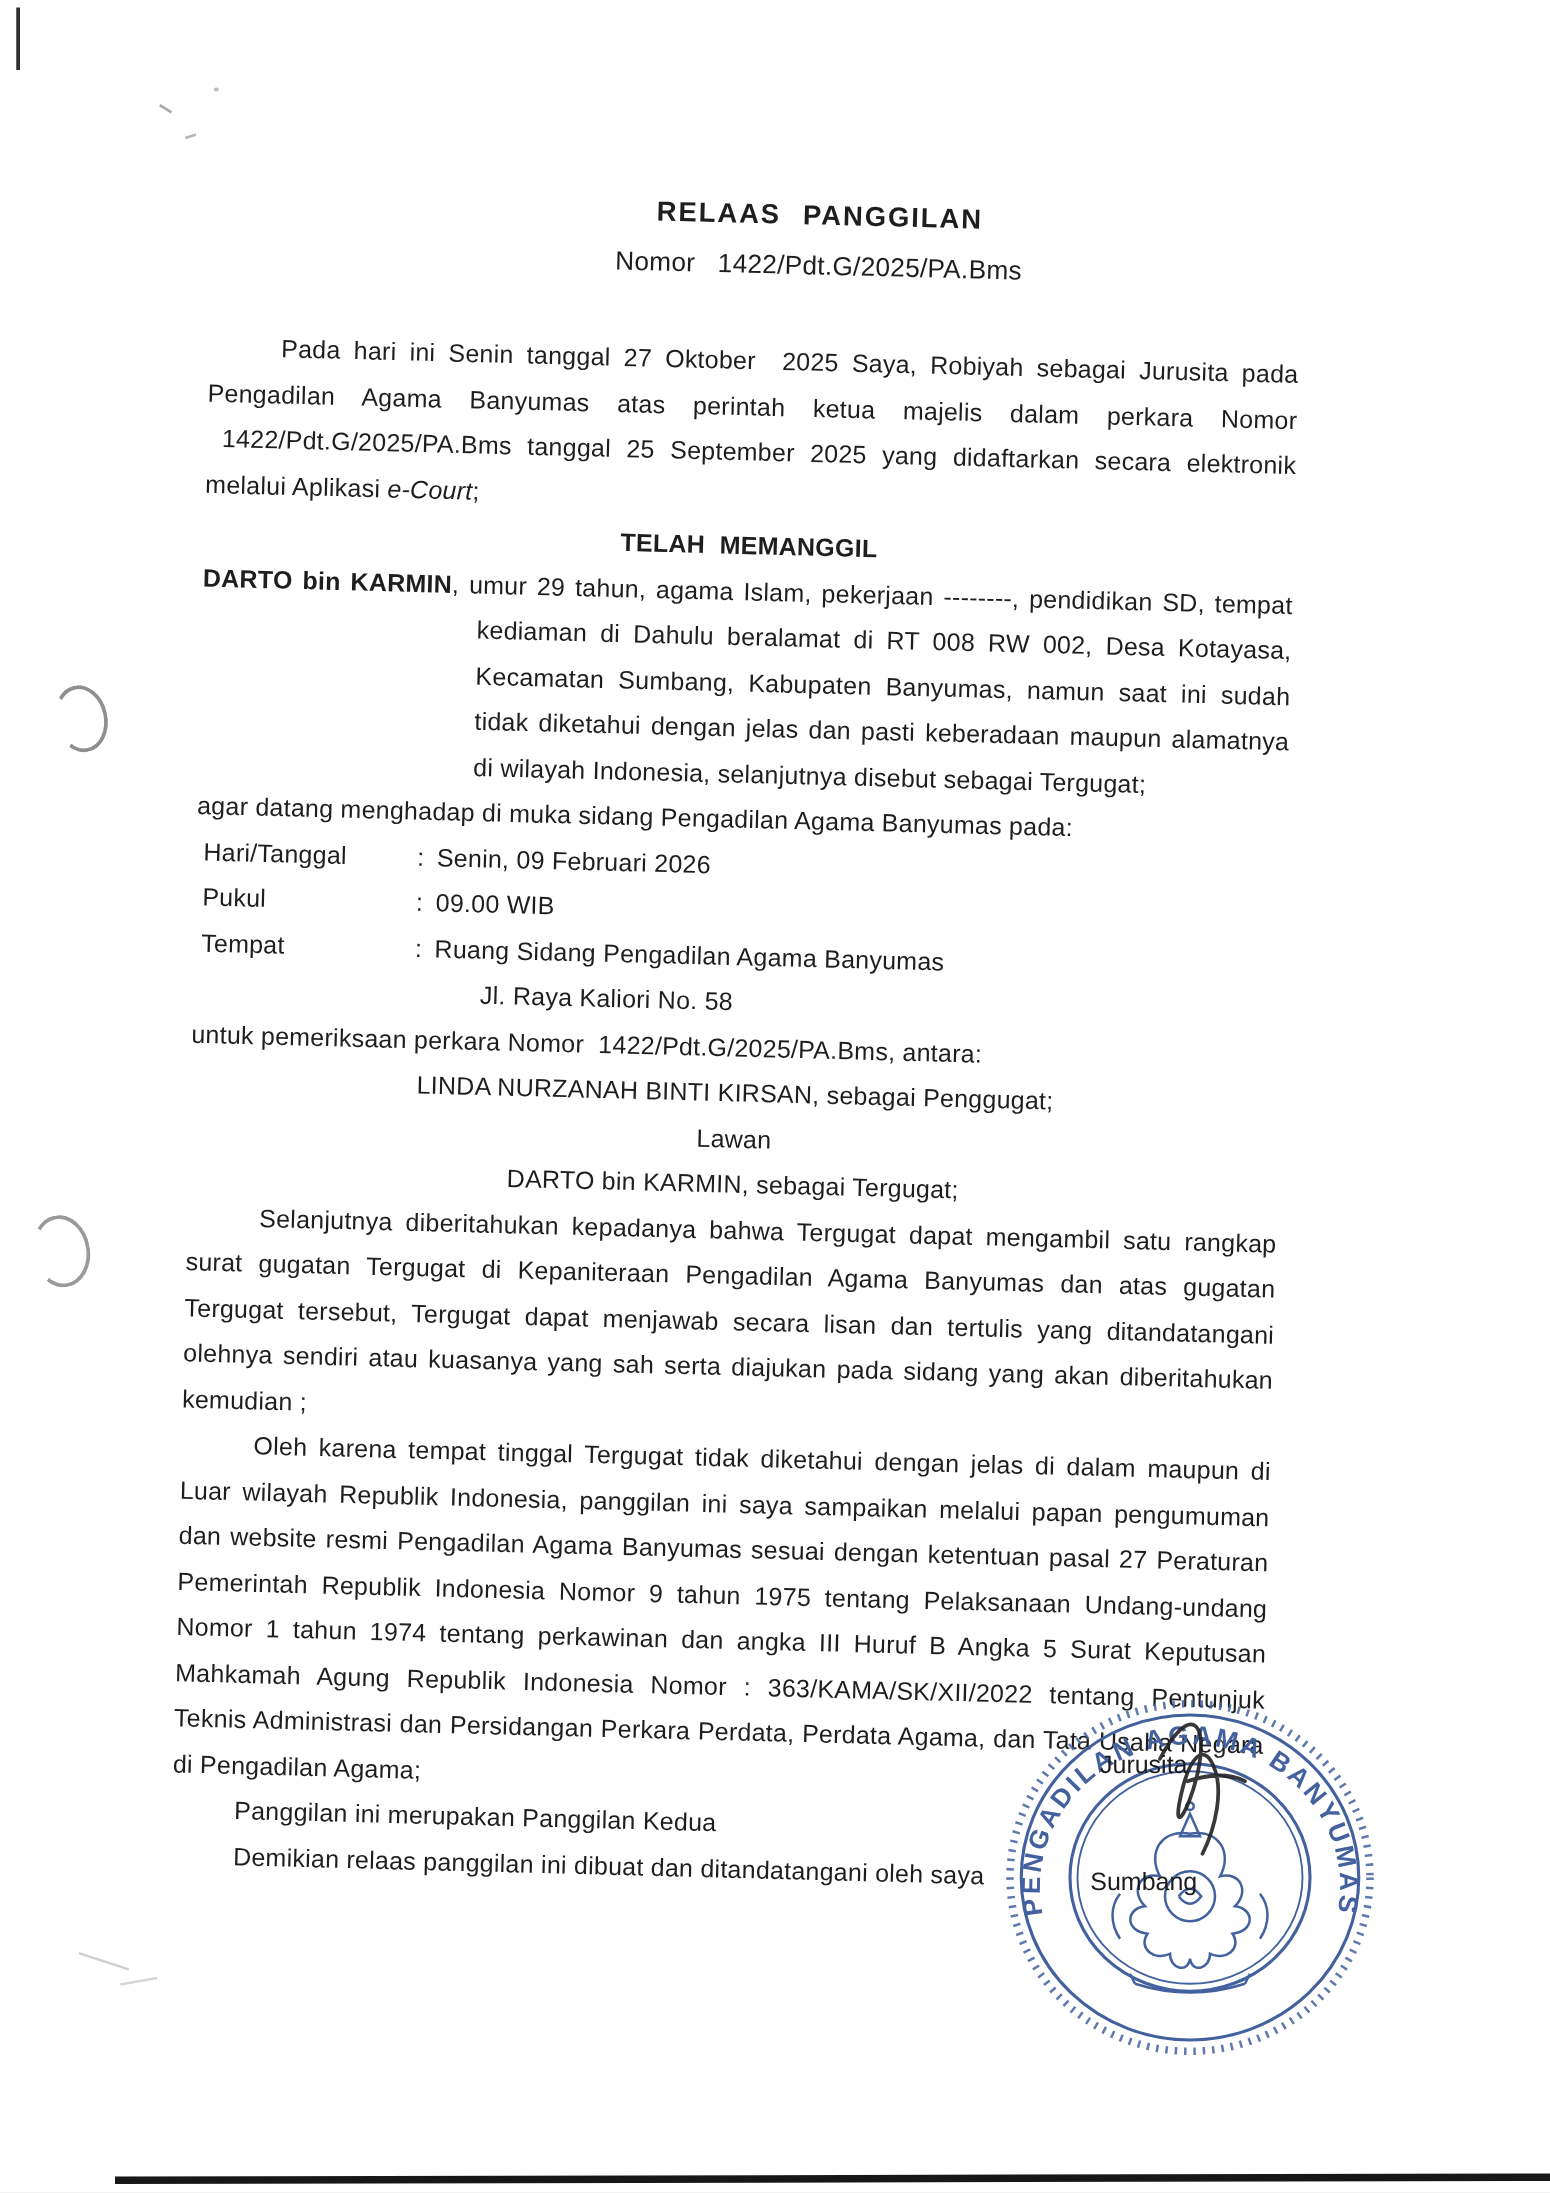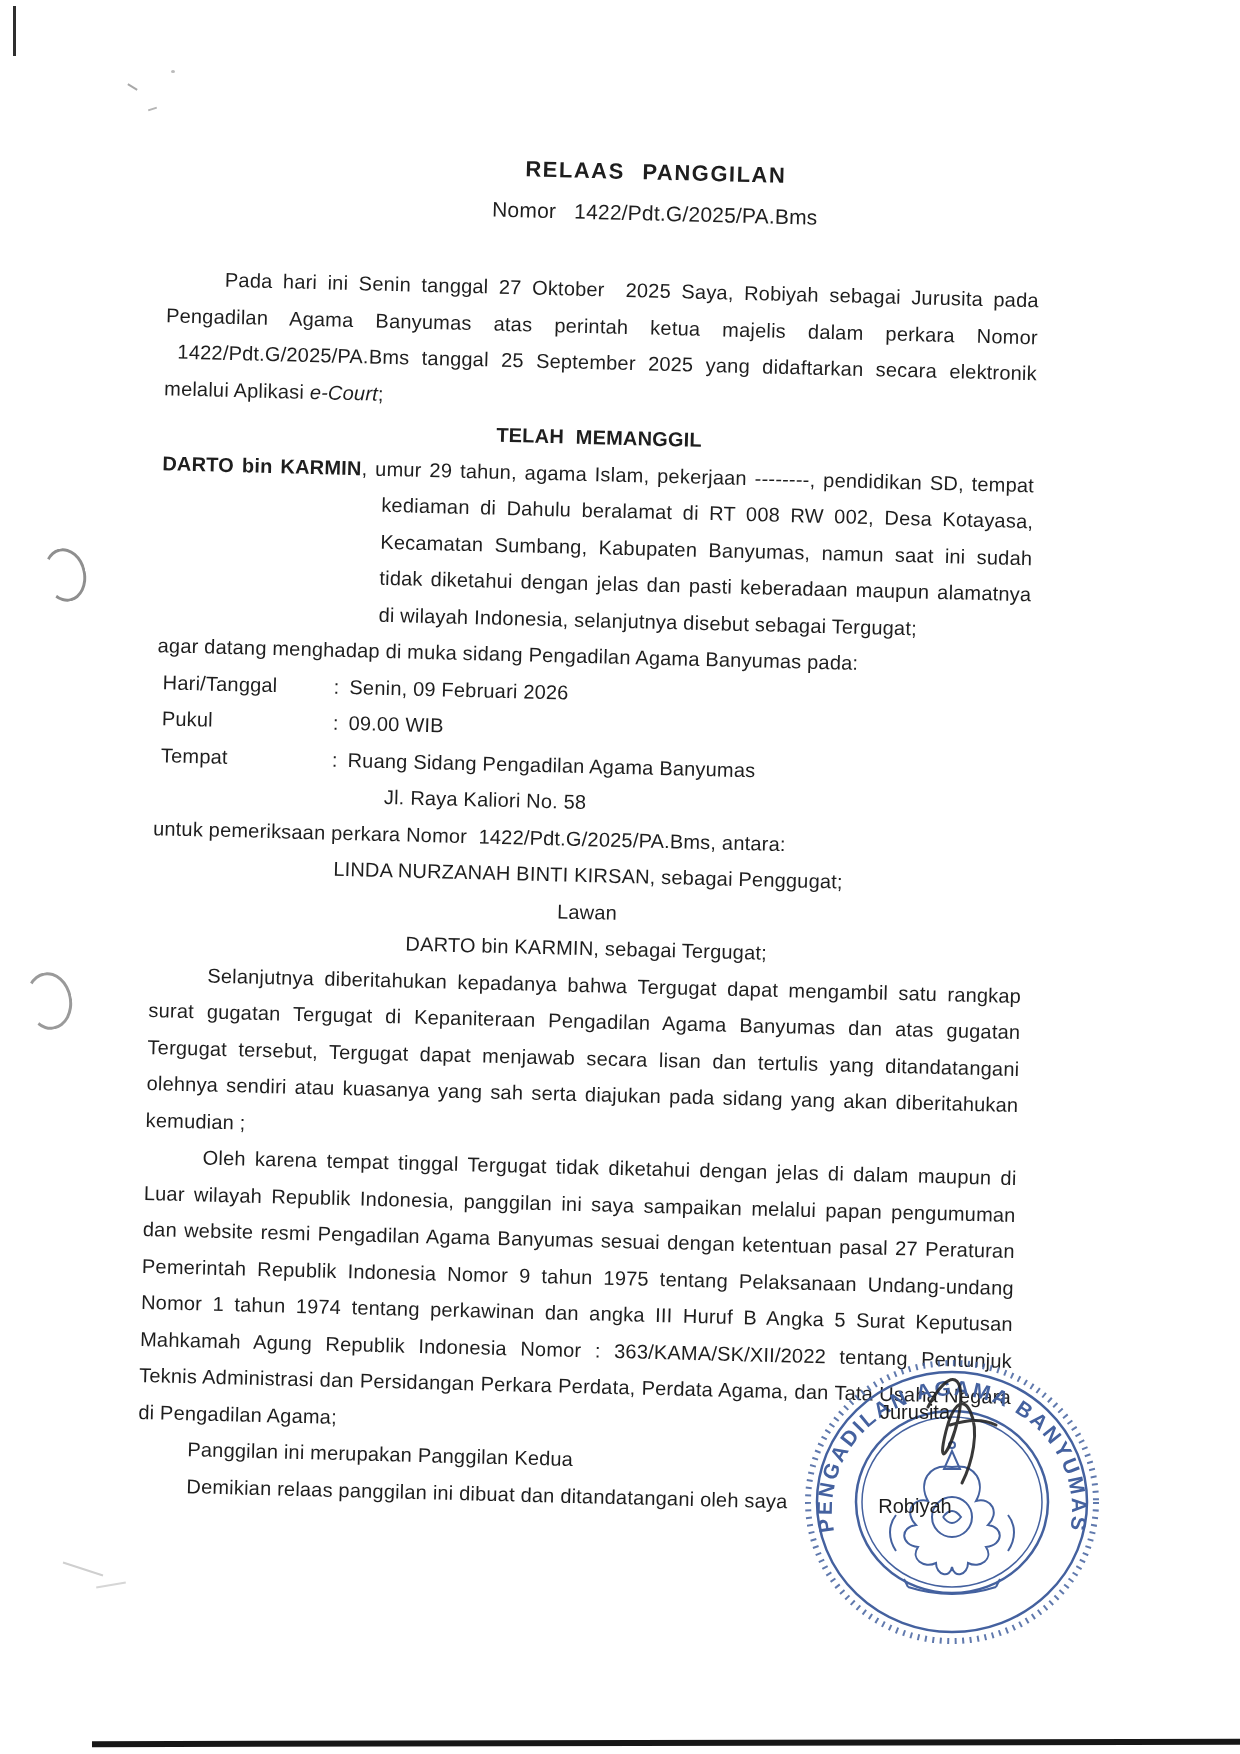--- a/index.html
+++ b/index.html
@@ -126,21 +126,21 @@
         <circle cx="152" cy="162" r="20"></circle>
         <path d="M 143 162 Q 152 150 161 162 Q 152 174 143 162"></path>
         <path d="M 96 196 C 88 184 88 170 96 160"></path>
         <path d="M 208 196 C 216 184 216 170 208 160"></path>
         <path d="M 108 232 Q 152 246 196 232"></path>
         <path d="M 104 224 L 108 232 M 200 224 L 196 232"></path>
       </g>
       <path d="M 128 52 C 150 10 168 18 158 64 C 150 98 136 116 146 76 C 152 52 162 40 170 56 C 180 76 172 108 162 128 M 150 70 C 168 64 184 64 196 70" stroke="#222222" stroke-width="3" stroke-linecap="round" fill="none" opacity="0.9"></path>
     </svg>
     <div class="sig-label sig-role">Jurusita</div>
-    <div class="sig-label sig-name">Robiyah</div>
+    <div class="sig-label sig-name">Sumbang</div>
   </div>
 
   <div class="art edge-line"></div>
   <div class="art pencil-1"></div>
   <div class="art pencil-2"></div>
   <div class="art pencil-3"></div>
   <div class="art binder-1"></div>
   <div class="art binder-2"></div>
   <div class="art squiggle-1"></div>
   <div class="art squiggle-2"></div>

